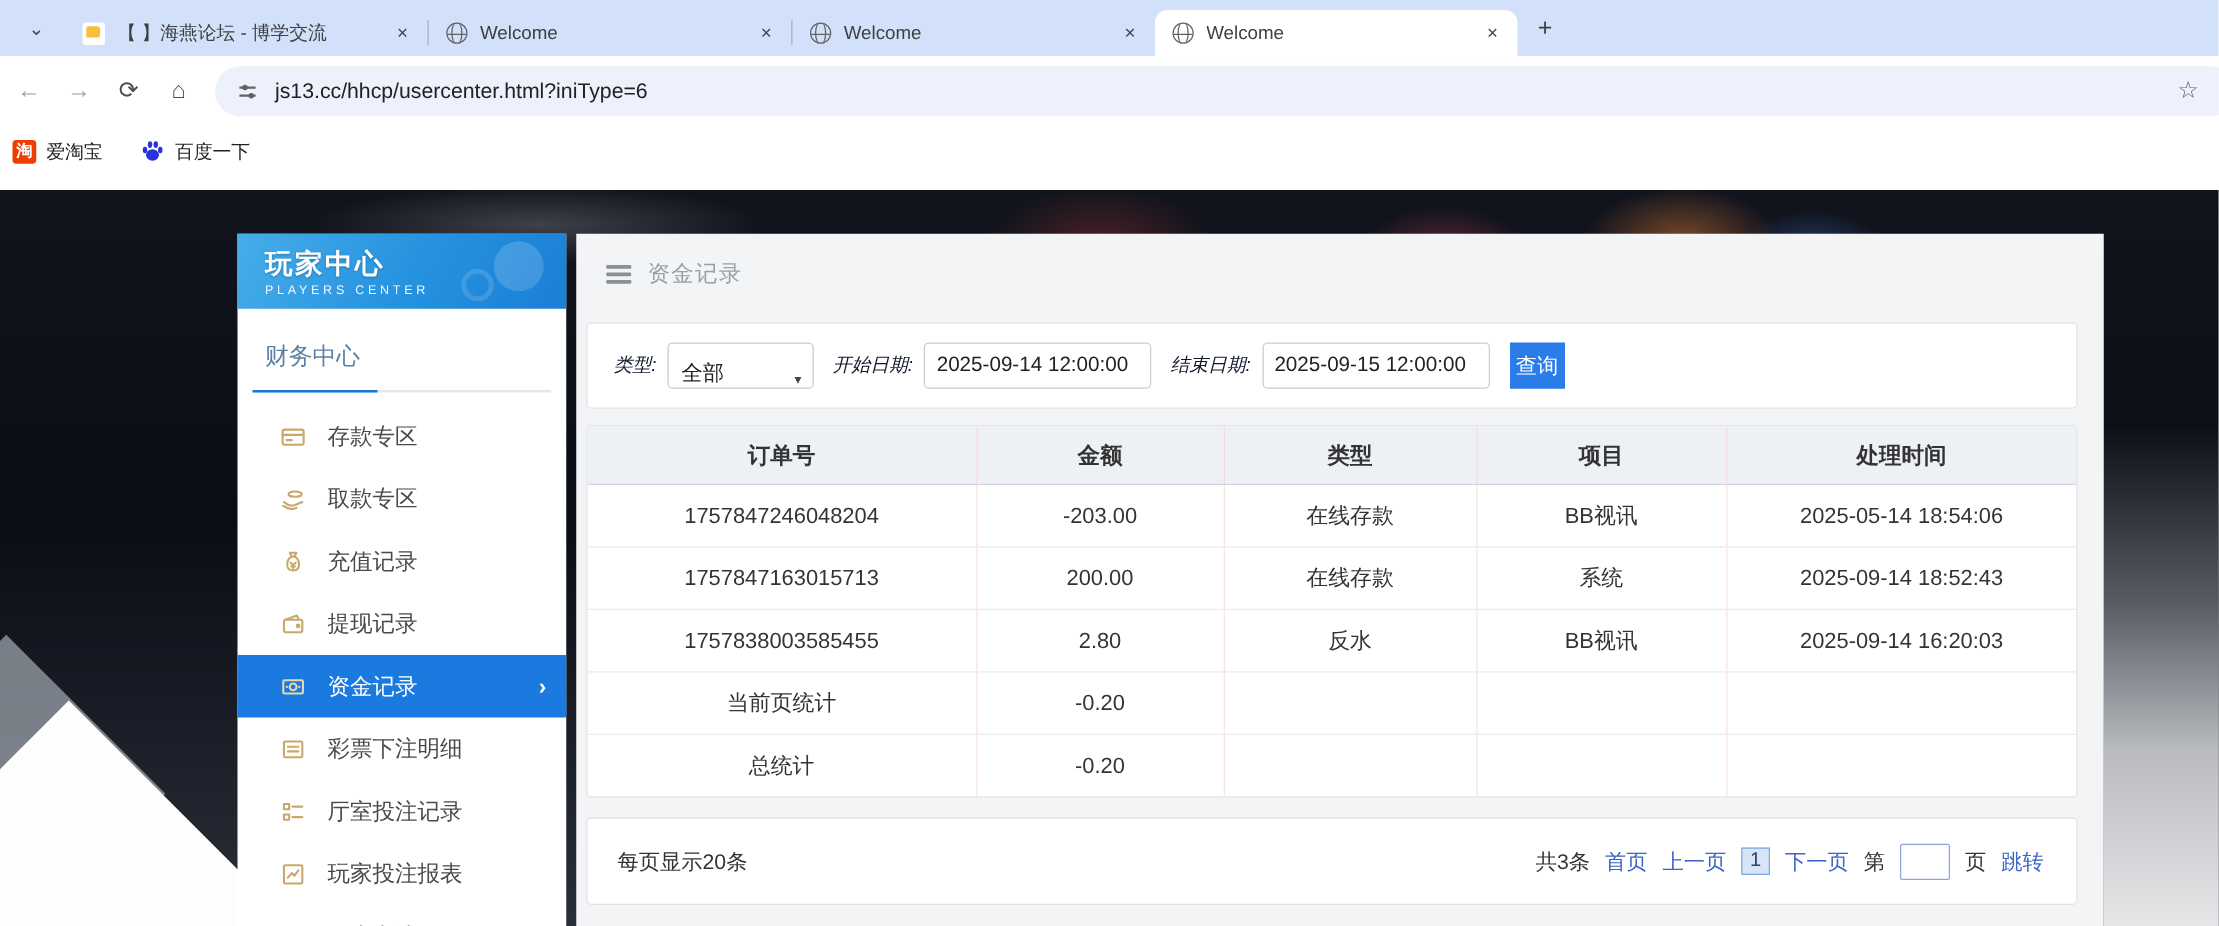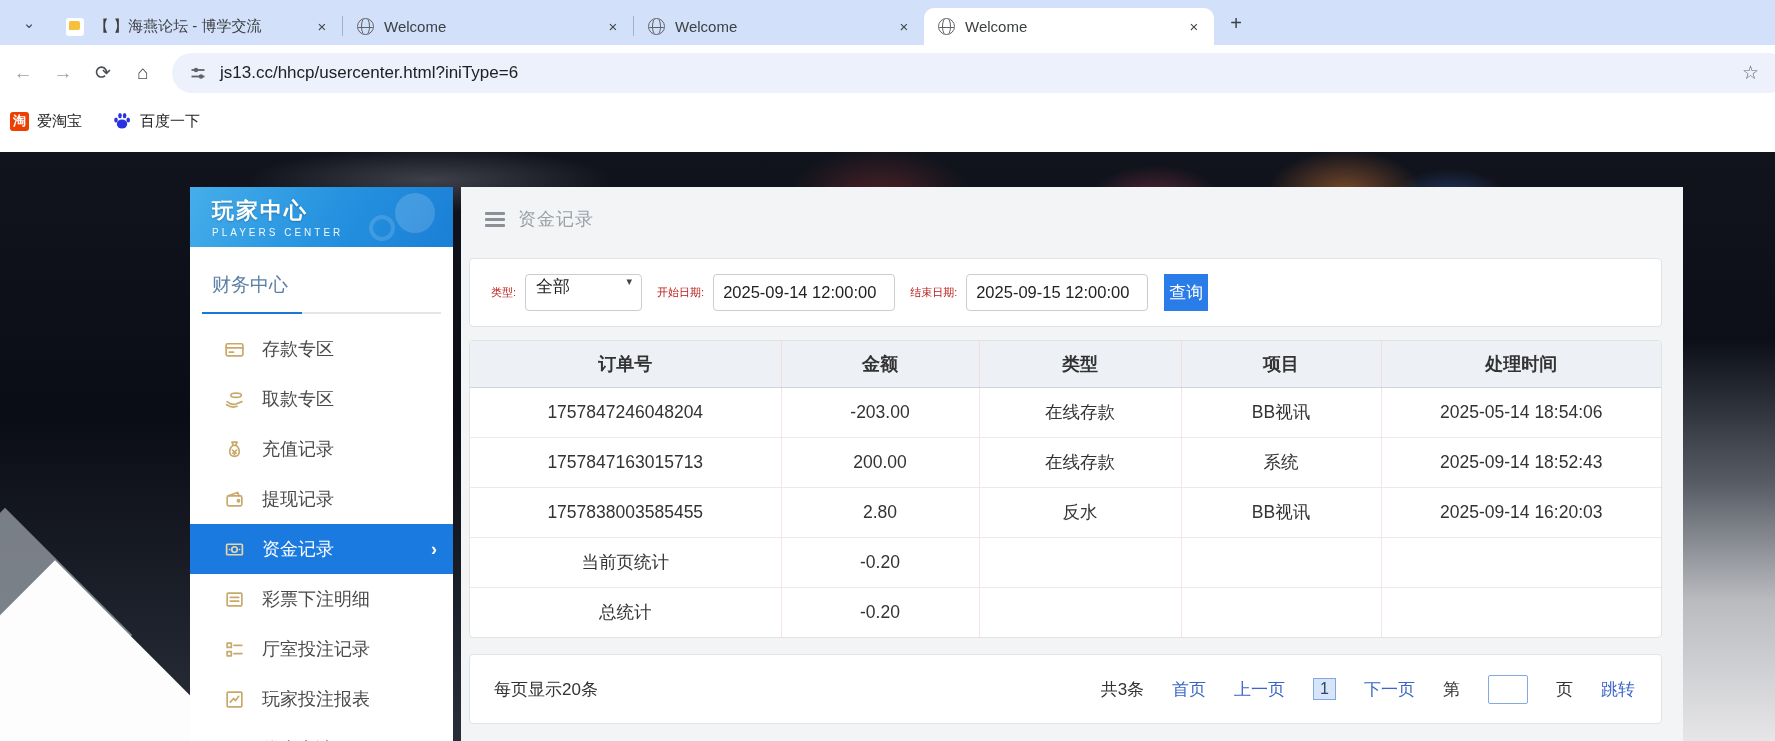--- a/index.html
+++ b/index.html
@@ -92,23 +92,23 @@
 
   
   .main { position:absolute; left:461px; top:187px; width:1222px; bottom:0; background:#f3f4f6; }
   .page-header { position:absolute; left:24px; top:20px; display:flex; align-items:center; }
   .hamburger { width:20px; margin-right:13px; }
   .hamburger span { display:block; height:3px; background:#8a9096; margin:3px 0; border-radius:1px; }
   .page-title { font-size:18px; color:#98a0a8; letter-spacing:1px; }
 
   .filter-box { position:absolute; left:8px; top:71px; width:1193px; height:69px; background:#fff;
     border:1px solid #dfe3e8; border-radius:4px; display:flex; align-items:center; padding-left:21px; }
-  .f-label { font-size:11px; color:#b91c1c; }
+  .f-label { font-size:15px; color:#0f172a;font-style:italic; }
   .f-select { width:117px; height:37px; border:1px solid #c8cdd3; border-radius:4px; background:#fff;
-    margin:0 15px 0 9px; display:flex; align-items:flex-start; padding:0 10px; font-size:17px; color:#222;
+    margin:0 15px 0 9px; display:flex; align-items:flex-end; padding:0 10px; font-size:17px; color:#222;
     position:relative; cursor:pointer; }
   .f-select .arrow { position:absolute; right:9px; font-size:11px; color:#444; }
   .f-input { width:182px; height:37px; border:1px solid #c8cdd3; border-radius:4px; background:#fff;
     margin:0 15px 0 9px; font-size:16.5px; color:#222; padding:0 9px; font-family:inherit; }
   .btn-query { width:44px; height:37px; margin-left:1px; background:#2a7ce8; color:#fff; border:none;
     border-radius:0; font-size:17px; cursor:pointer; font-family:inherit; }
 
   .table-box { position:absolute; left:8px; top:153px; width:1193px; background:#fff;
     border:1px solid #e2e2e2; border-radius:4px; overflow:hidden; }
   table { width:100%; border-collapse:collapse; table-layout:fixed; }
@@ -117,21 +117,21 @@
     border-bottom:1px solid #cfd4da; border-left:1px solid #f3dede; }
   td { height:50px; text-align:center; font-size:17.5px; color:#333;
     border-top:1px solid #eaeaea; border-left:1px solid #f6e3e3; }
   th:first-child, td:first-child { border-left:none; }
 
   .footer-box { position:absolute; left:8px; top:467px; width:1193px; height:70px; background:#fff;
     border:1px solid #dfe3e8; border-radius:4px; display:flex; align-items:center;
     padding:0 26px 0 24px; }
   .pp-size { font-size:17px; color:#333; }
   .pager { margin-left:auto; display:flex; align-items:center; font-size:17px; color:#333; }
-  .pager > * { margin-left:28px; }
+  .pager > * { margin-left:12px; }
   .pg-link { color:#3a64c8; cursor:pointer; text-decoration:none; }
   .pg-current { background:#d8e5f8; border:1px solid #7fa8dc; padding:1px 6px; font-size:16px; color:#26476e; }
   .pg-input { width:40px; height:29px; border:1px solid #85a8e0; border-radius:2px; font-size:16px;
     text-align:center; font-family:inherit; }
 </style>
 </head>
 <body>
 
 <div id="screen">
 

